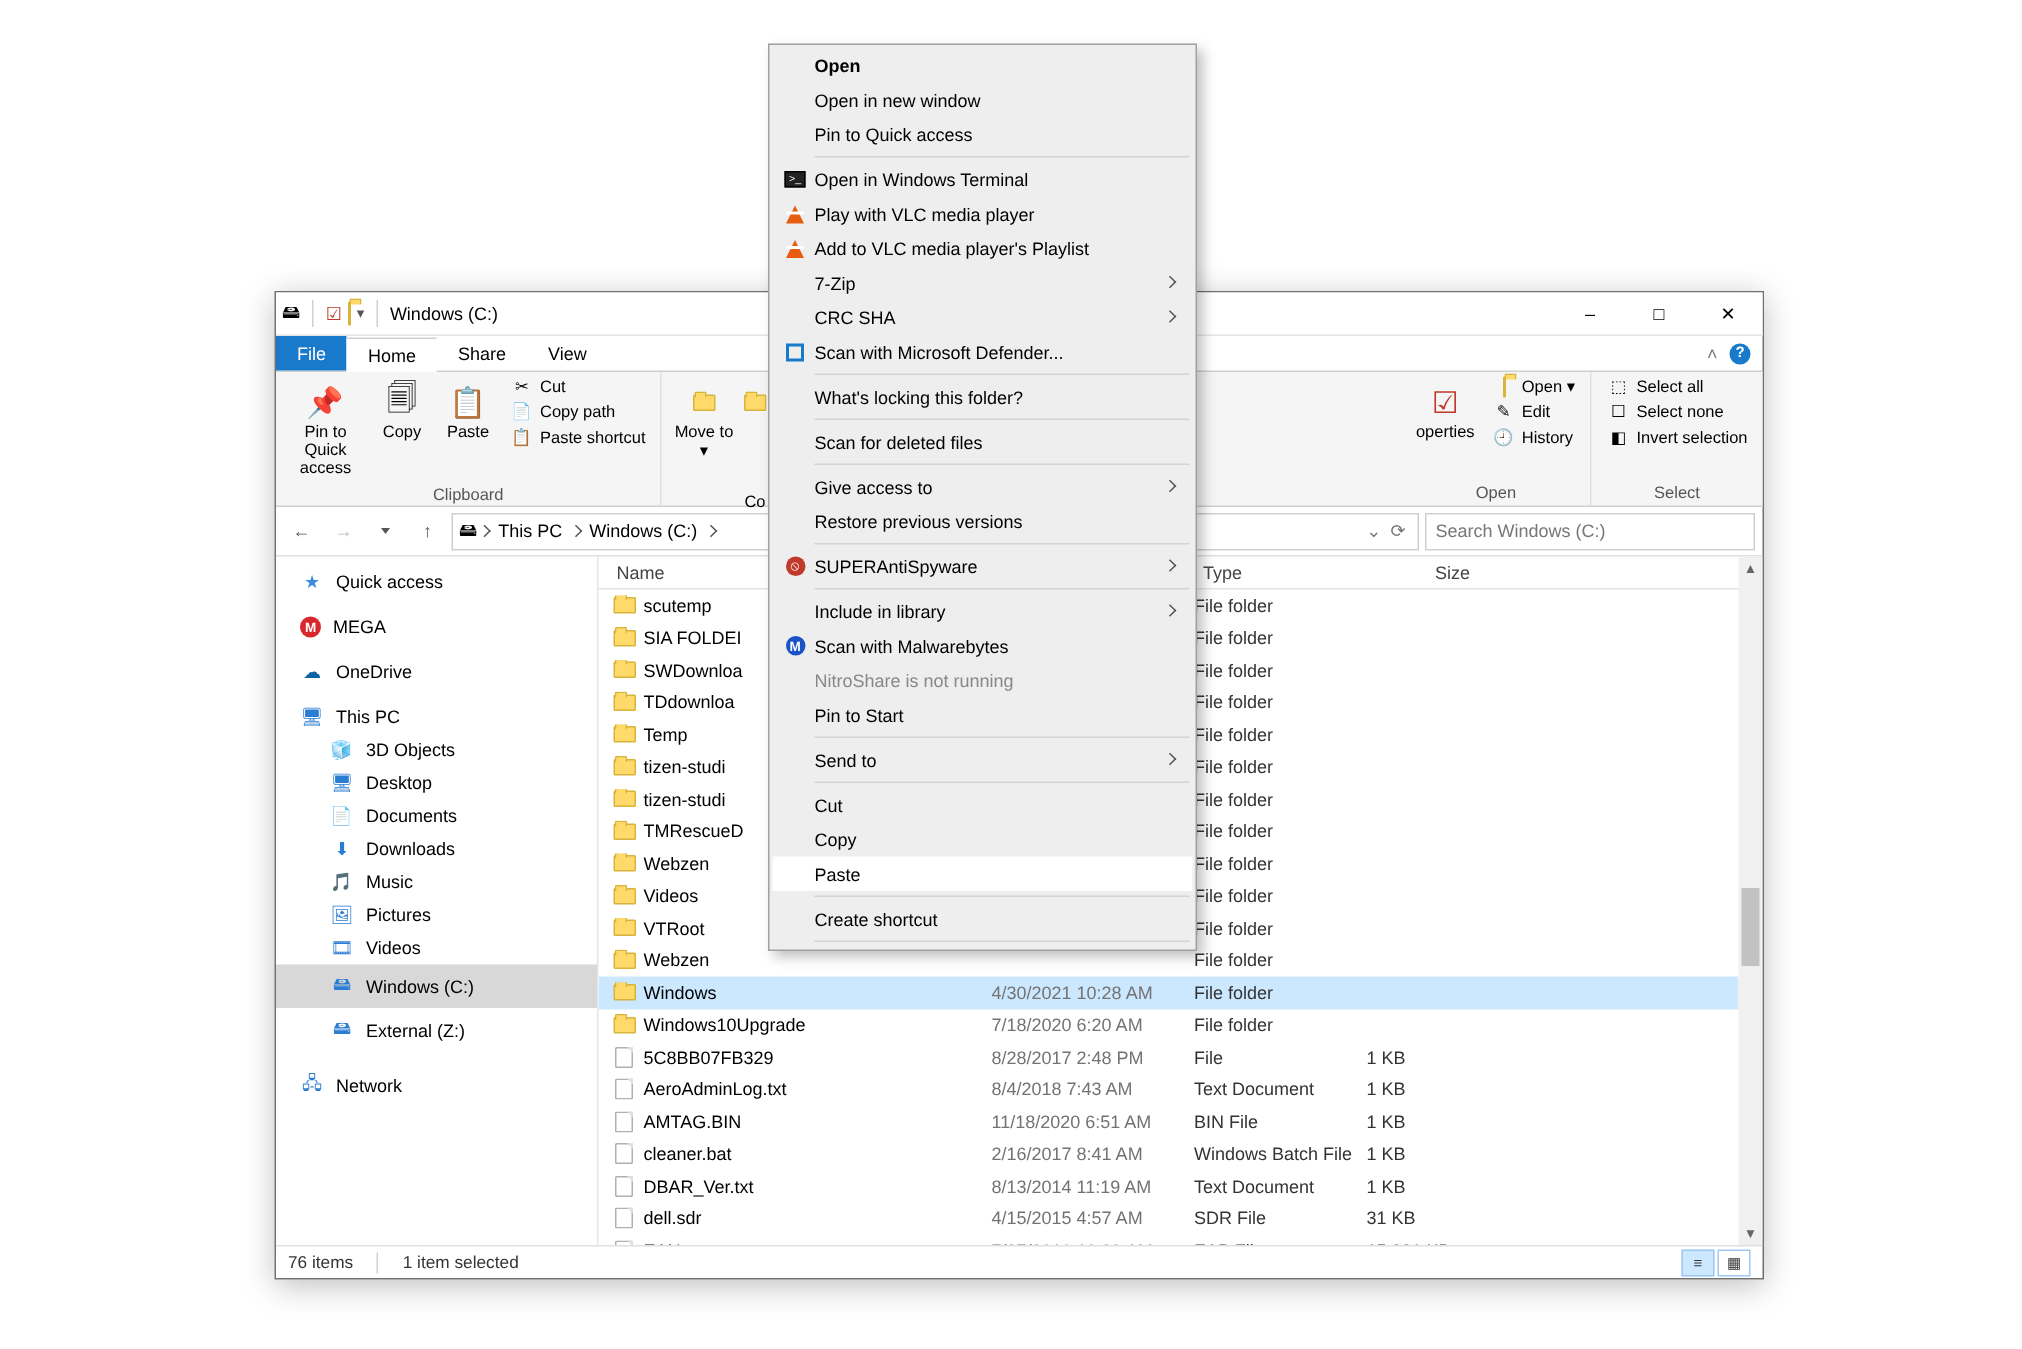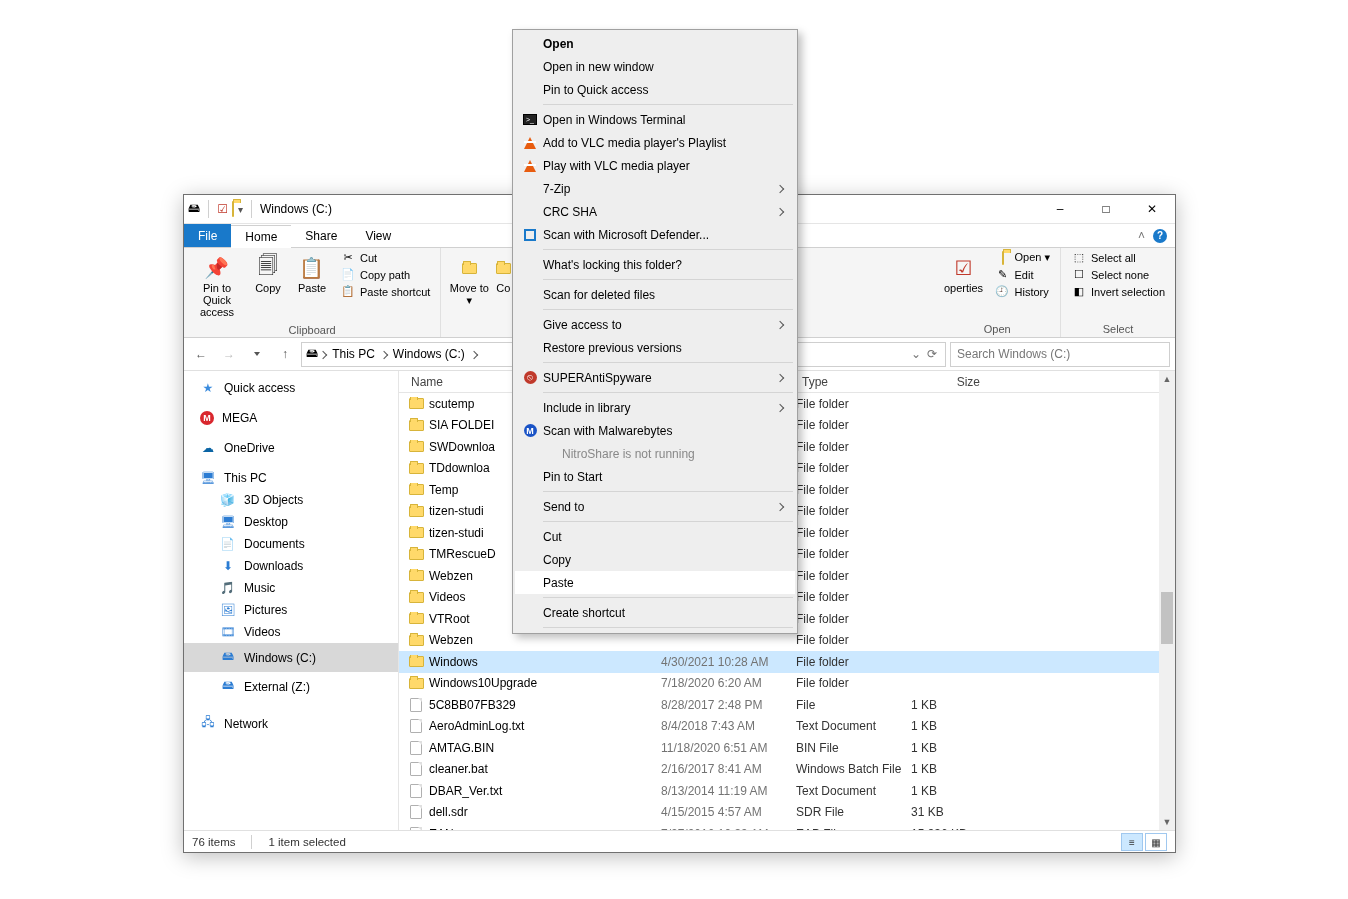--- a/index.html
+++ b/index.html
@@ -201,21 +201,21 @@
   .cm-item {
     display: flex;
     align-items: center;
     height: 23px;
     padding: 0 4px;
   }
   .cm-item.hover { background: #fff; }
   .cm-icon { width: 22px; display: flex; align-items: center; justify-content: center; }
   .cm-label { flex: 1; padding-left: 2px; }
   .cm-label.bold { font-weight: 600; }
-  .cm-label.disabled { color: #888; margin-left: 19px; }
+  .cm-label.disabled { color: #888; }
   .cm-sub { width: 14px; color: #555; font-size: 10px; }
   .cm-sep { height: 1px; background: #d4d4d4; margin: 3px 2px 3px 28px; }
   
   .folder-ico { width: 15px; height: 11px; background: #ffd96a; border: 1px solid #d7b43a; border-radius: 1px; position: relative; }
   .folder-ico::before { content:""; position:absolute; left:0; top:-3px; width:6px; height:3px; background:#ffd96a; border:1px solid #d7b43a; border-bottom:none; border-radius:1px 1px 0 0; }
   .file-ico { width: 12px; height: 14px; background: #fff; border: 1px solid #b0b0b0; border-radius: 1px; position: relative; }
   .file-ico::after { content:""; position:absolute; right:-1px; top:-1px; width:0; height:0; border-left:4px solid transparent; border-top:4px solid #e0e0e0; }
   .vlc-cone { width:0; height:0; border-left:6px solid transparent; border-right:6px solid transparent; border-bottom:12px solid #e85c0f; position: relative; }
   .vlc-cone::after { content:""; position:absolute; left:-6px; top:4px; width:12px; height:2px; background:#fff; }
   .shield-ico { width:12px; height:14px; background:linear-gradient(135deg,#2b7cd3 50%,#ffb900 50%); clip-path: polygon(50% 0,100% 15%,100% 60%,50% 100%,0 60%,0 15%); }
@@ -290,21 +290,21 @@
     </div>
 
     <div class="rgrp" style="min-width:60px;">
       <div class="rgrp-body">
         <div class="rbtn-big" style="width:44px;">
           <span class="ico">
               <span class="folder-ico"></span>
             </span>
           <span>Move to ▾</span>
         </div>
-        <div class="rbtn-big" style="width:16px;overflow:hidden;">
+        <div class="rbtn-big" style="width:16px;overflow:hidden;gap:47px;">
           <span class="ico">
               <span class="folder-ico"></span>
             </span>
           <span>Co</span>
         </div>
       </div>
       <div class="rgrp-name">&nbsp;</div>
     </div>
 
     <div style="flex:1;"></div>
@@ -726,28 +726,28 @@
       <span class="cm-icon">
         <span style="width:14px;height:11px;background:#222;border:1px solid #000;color:#fff;font-size:7px;display:flex;align-items:center;justify-content:center;">&gt;_</span>
       </span>
       <span class="cm-label">Open in Windows Terminal</span>
       <span class="cm-sub"></span>
     </div>
     <div class="cm-item">
       <span class="cm-icon">
         <span class="vlc-cone"></span>
       </span>
-      <span class="cm-label">Add to VLC media player's Playlist</span>
+      <span class="cm-label">Play with VLC media player</span>
       <span class="cm-sub"></span>
     </div>
     <div class="cm-item">
       <span class="cm-icon">
         <span class="vlc-cone"></span>
       </span>
-      <span class="cm-label">Play with VLC media player</span>
+      <span class="cm-label">Add to VLC media player's Playlist</span>
       <span class="cm-sub"></span>
     </div>
     <div class="cm-item">
       <span class="cm-icon"></span>
       <span class="cm-label">7-Zip</span>
       <span class="cm-sub"><span class="chevron"></span></span>
     </div>
     <div class="cm-item">
       <span class="cm-icon"></span>
       <span class="cm-label">CRC SHA</span>

